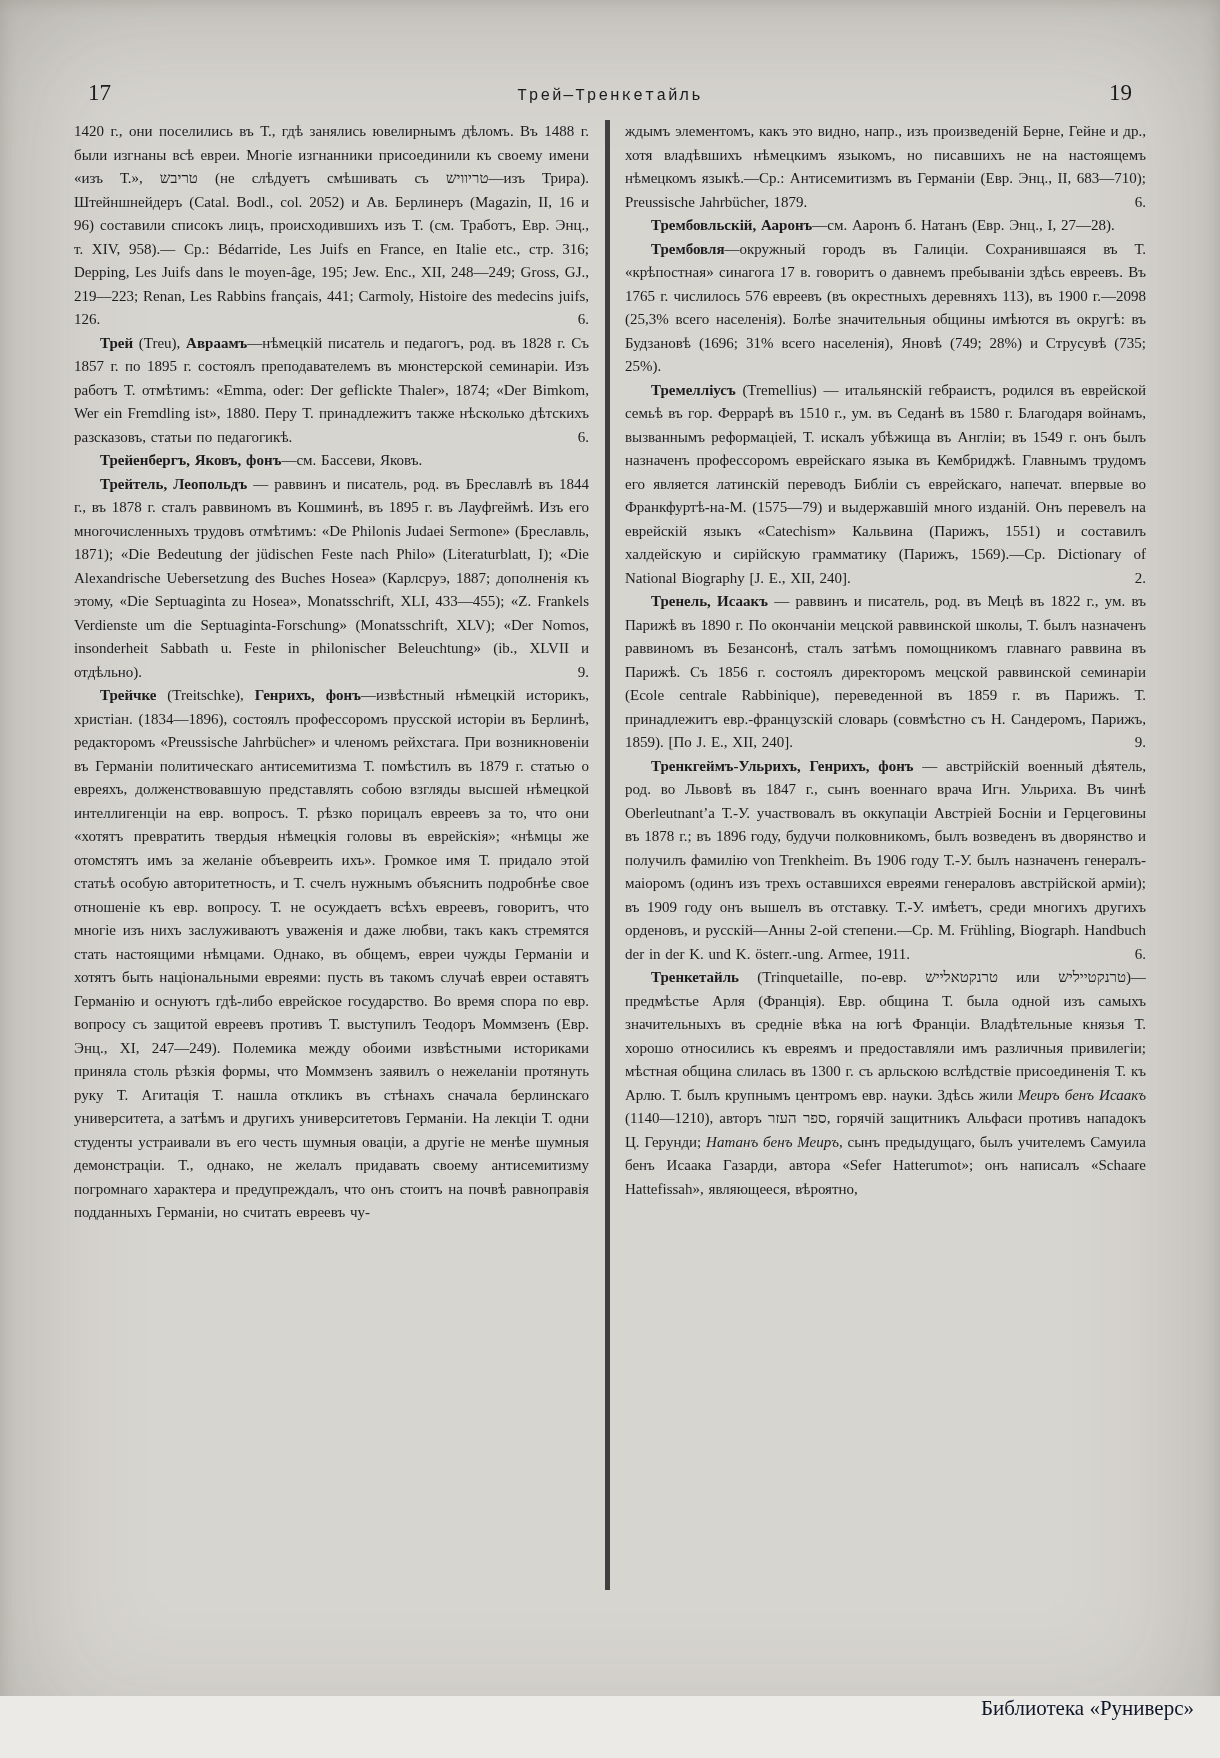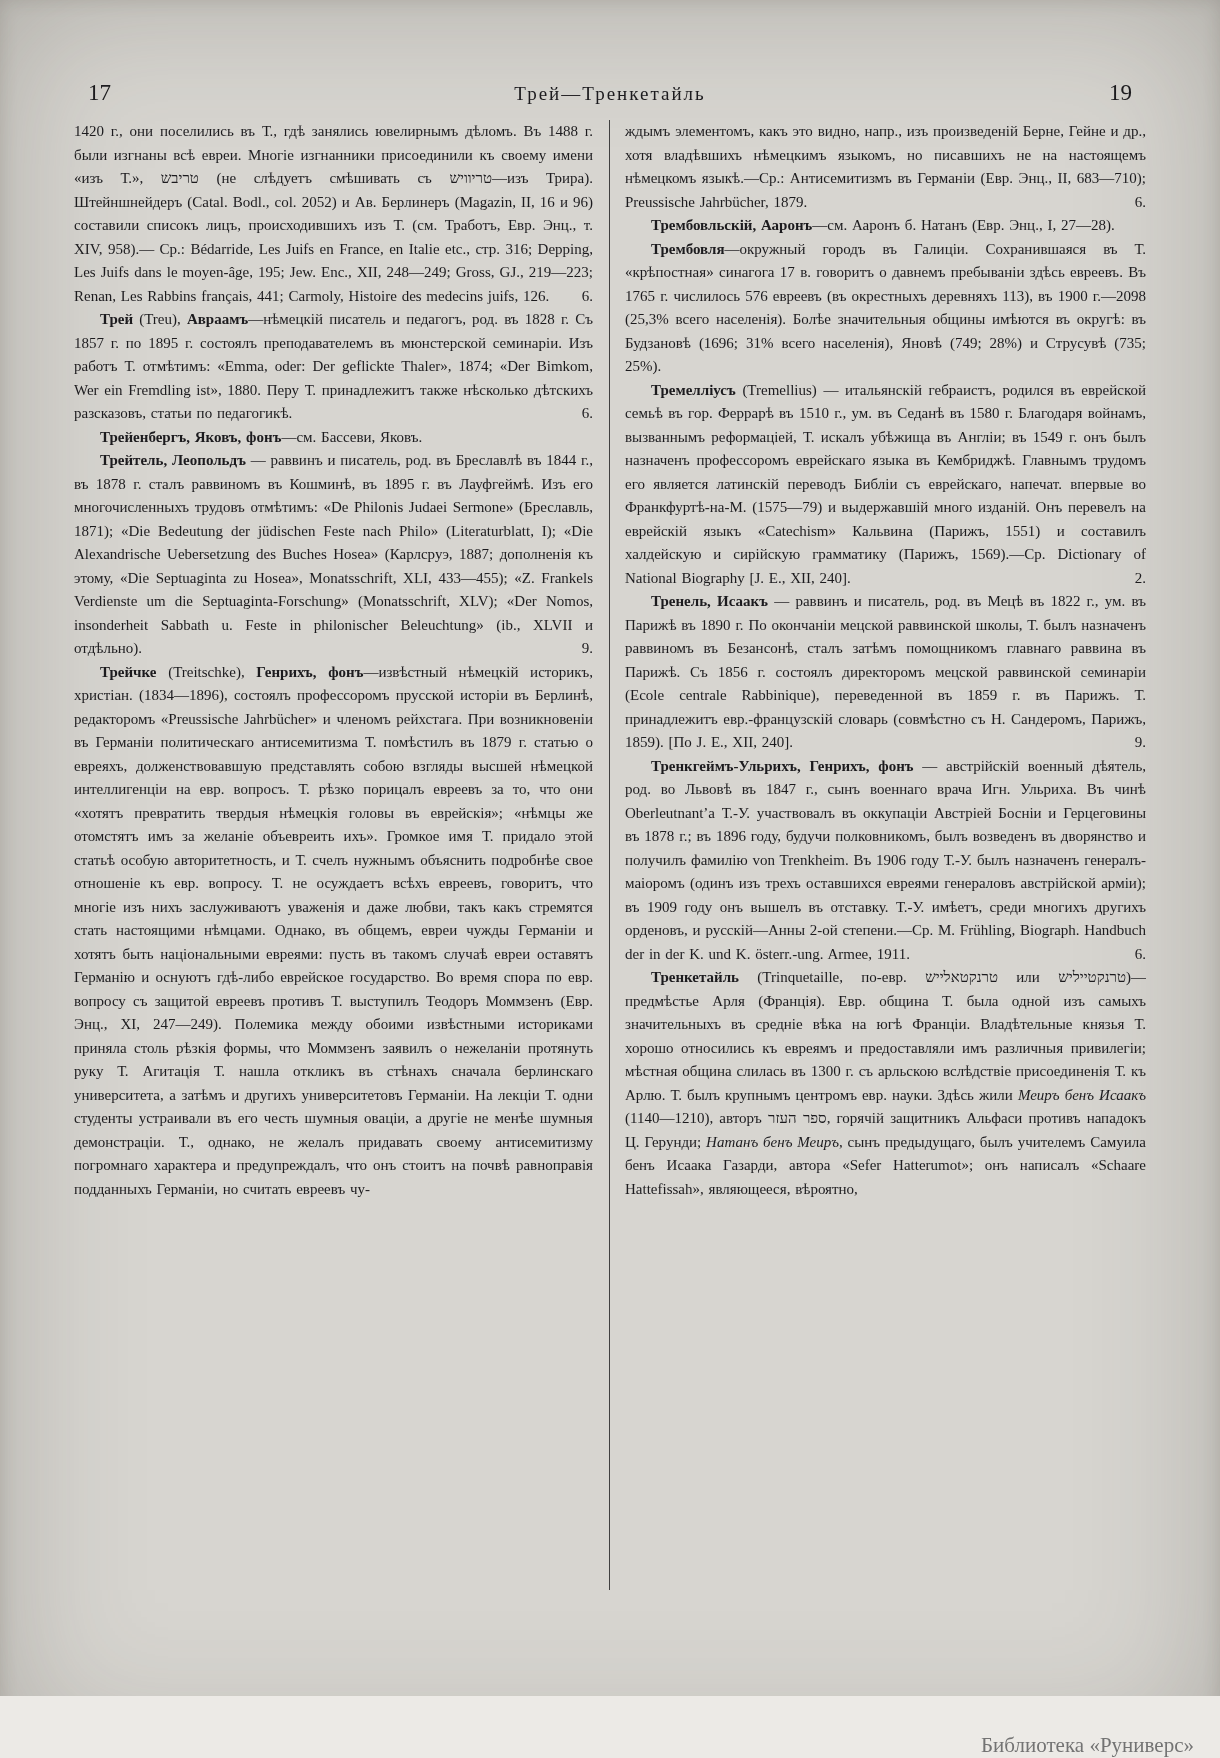--- a/index.html
+++ b/index.html
@@ -11,47 +11,47 @@
     font-family:"Liberation Serif","DejaVu Serif",serif;
     color:#1c1b1e;
     overflow:hidden;
   }
   .pghead{
     position:absolute;top:80px;left:88px;right:88px;
     display:flex;justify-content:space-between;align-items:baseline;
     font-size:19px;
   }
   .pgnum{font-size:23px;}
-  .pgtitle{letter-spacing:2px;font-size:19px;}
+  .pgtitle{letter-spacing:2px;font-size:16px;font-family:Liberation Mono, monospace;}
   .cols{
     position:absolute;top:120px;left:74px;right:74px;height:1470px;
     display:flex;overflow:hidden;
   }
   .col{box-sizing:border-box;overflow:hidden;}
-  .colL{width:50%;padding-right:16px;border-right:1px solid #404040;}
+  .colL{width:50%;padding-right:16px;border-right:5px solid #404040;}
   .colR{width:50%;padding-left:15px;}
   .para{
     margin:0;text-align:justify;text-indent:26px;
     font-size:15px;line-height:23.5px;
     word-spacing:1px;
   }
   .para.cont{text-indent:0;}
   .b{font-weight:700;}
   .i{font-style:italic;margin-top:48px;}
   .he{unicode-bidi:embed;}
   .endnum{float:right;}
   .sig{display:flex;justify-content:flex-end;text-indent:0;}
   .signame{font-style:italic;margin-right:150px;}
   .sigtag{margin-right:8px;}
   .footer{
     position:absolute;left:0;right:0;bottom:0;height:62px;
     background:#eceae6;
-    display:flex;align-items:flex-end;justify-content:flex-end;
+    display:flex;align-items:flex-start;justify-content:flex-end;
     padding-right:26px;box-sizing:border-box;
-    color:#737373;font-size:21px;
+    color:#0f172a;font-size:21px;
     font-family:"Liberation Serif","DejaVu Serif",serif;
   }
 </style>
 </head>
 <body>
 
 <div class="page">
   <div class="pghead">
     <span class="pgnum">17</span>
     <span class="pgtitle">Трей—Тренкетайль</span>

